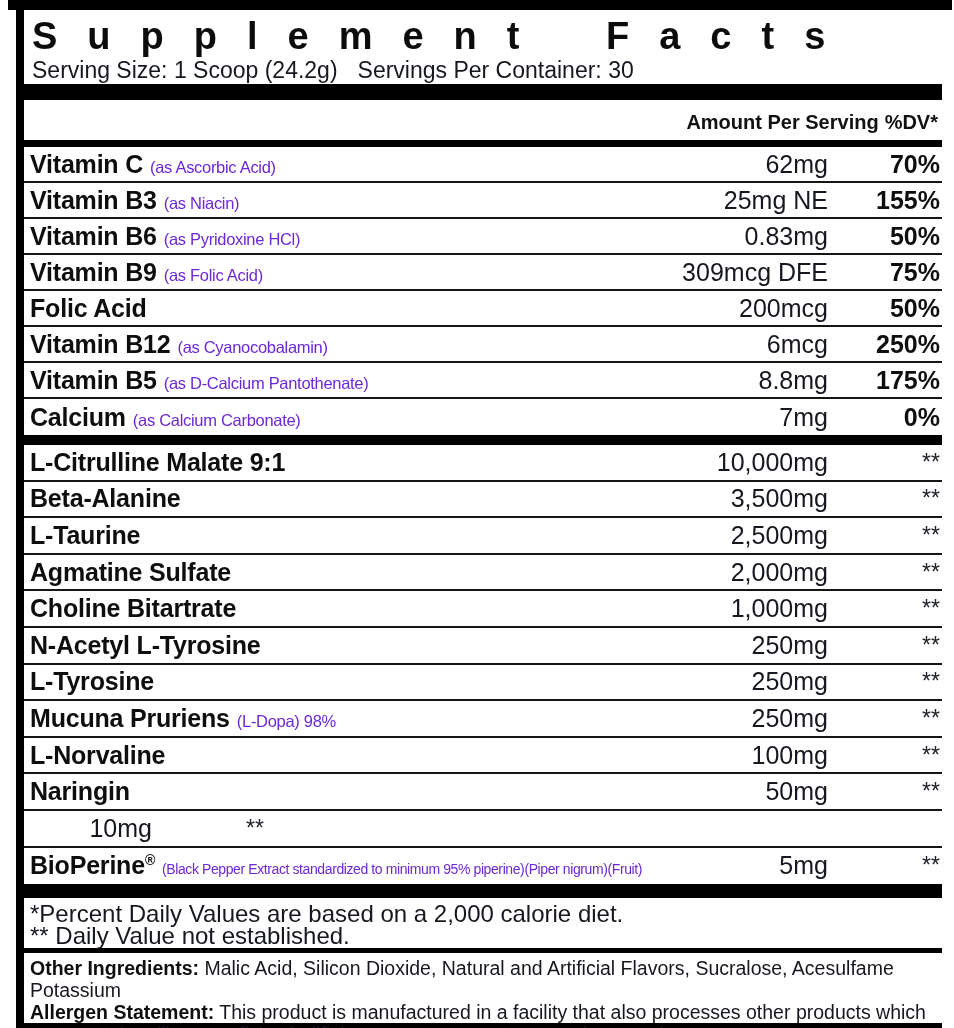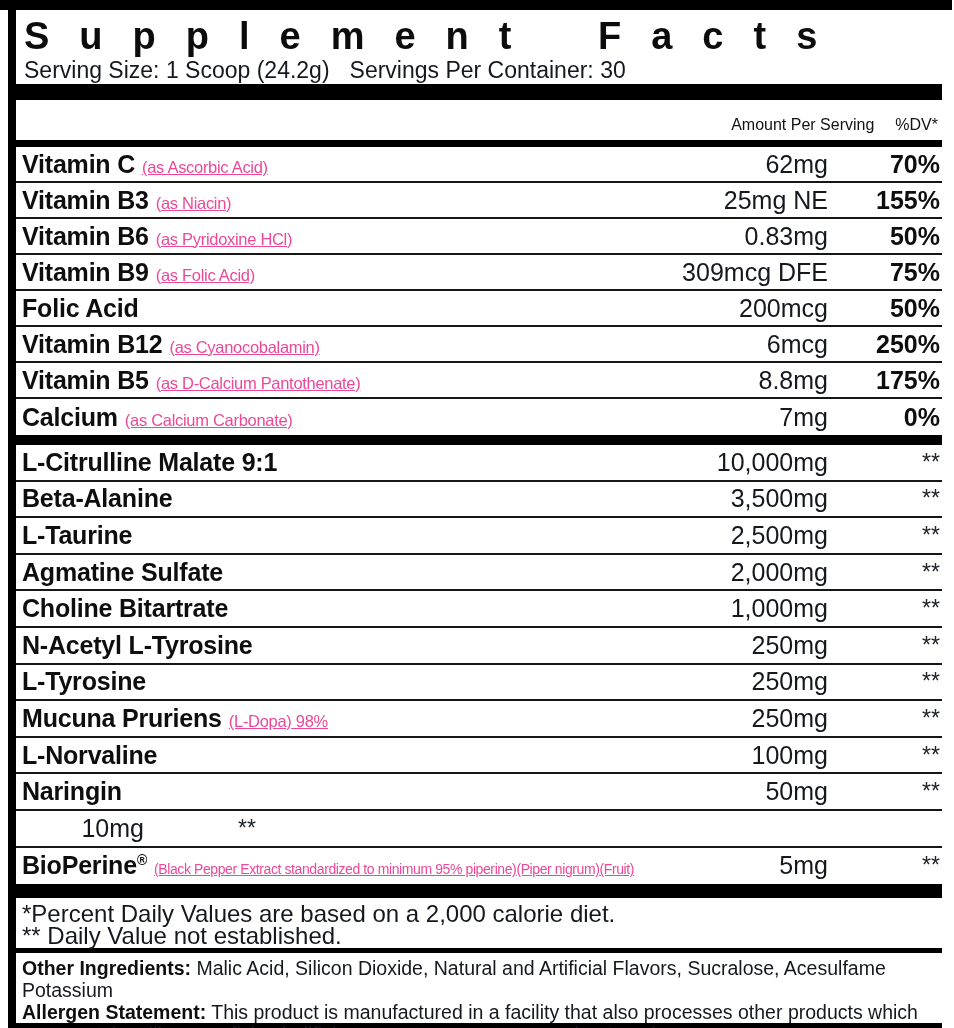--- a/index.html
+++ b/index.html
@@ -5,20 +5,21 @@
   * { box-sizing: border-box; margin: 0; padding: 0; }
   html, body { background: #ffffff; }
   body { font-family: "Liberation Sans", sans-serif; color: #121212; }
 
   .label {
     position: relative;
     width: 952px;
     height: 1028px;
     background: #ffffff;
     overflow: hidden;
+    padding-left: 8px;
   }
 
   .topbar { height: 10px; background: #000; width: 954px; }
 
   .frame {
     margin-left: 8px;
     margin-right: 10px;
     border-left: 8px solid #000;
     height: 1018px;
     overflow: hidden;
@@ -45,44 +46,44 @@
     white-space: nowrap;
   }
   .bar-a { height: 16px; background: #000; margin-top: 1px; }
 
   
   .colhead {
     height: 40px;
     display: flex;
     justify-content: flex-end;
     align-items: flex-end;
-    gap: 21px;
+    gap: 6px;
     padding: 0 4px 6px 0;
-    font-weight: normal;
-    font-size: 16px;
+    font-weight: bold;
+    font-size: 20px;
     white-space: nowrap;
   }
   .rule-heavy { height: 7px; background: #000; }
 
   
   .row {
     display: flex;
     align-items: center;
     border-bottom: 2.5px solid #161616;
     padding-left: 6px;
   }
   .sec-vitamins .row { height: 36px; }
   .sec-actives  .row { height: 36.6px; align-items: center; }
   .sec-vitamins .row:last-child,
   .sec-actives  .row:last-child { border-bottom: none; }
 
   .name { flex: 1; white-space: nowrap; overflow: hidden; }
   .nm { font-size: 25px; font-weight: bold; letter-spacing: -0.2px; color: #0e0e0e; }
   .nm sup { font-size: 14px; font-weight: bold; vertical-align: super; }
-  .nt { font-size: 16.5px; margin-left: 7px; letter-spacing: -0.3px; color: #ec4899; text-decoration: underline; }
+  .nt { font-size: 16.5px; margin-left: 7px; letter-spacing: -0.3px; color: #6d28d9; }
   .nt-small { font-size: 14px; letter-spacing: -0.4px; }
 
   .amt {
     min-width: 150px;
     text-align: right;
     padding-right: 28px;
     font-size: 25px;
     white-space: nowrap;
     color: #15181e;
   }

